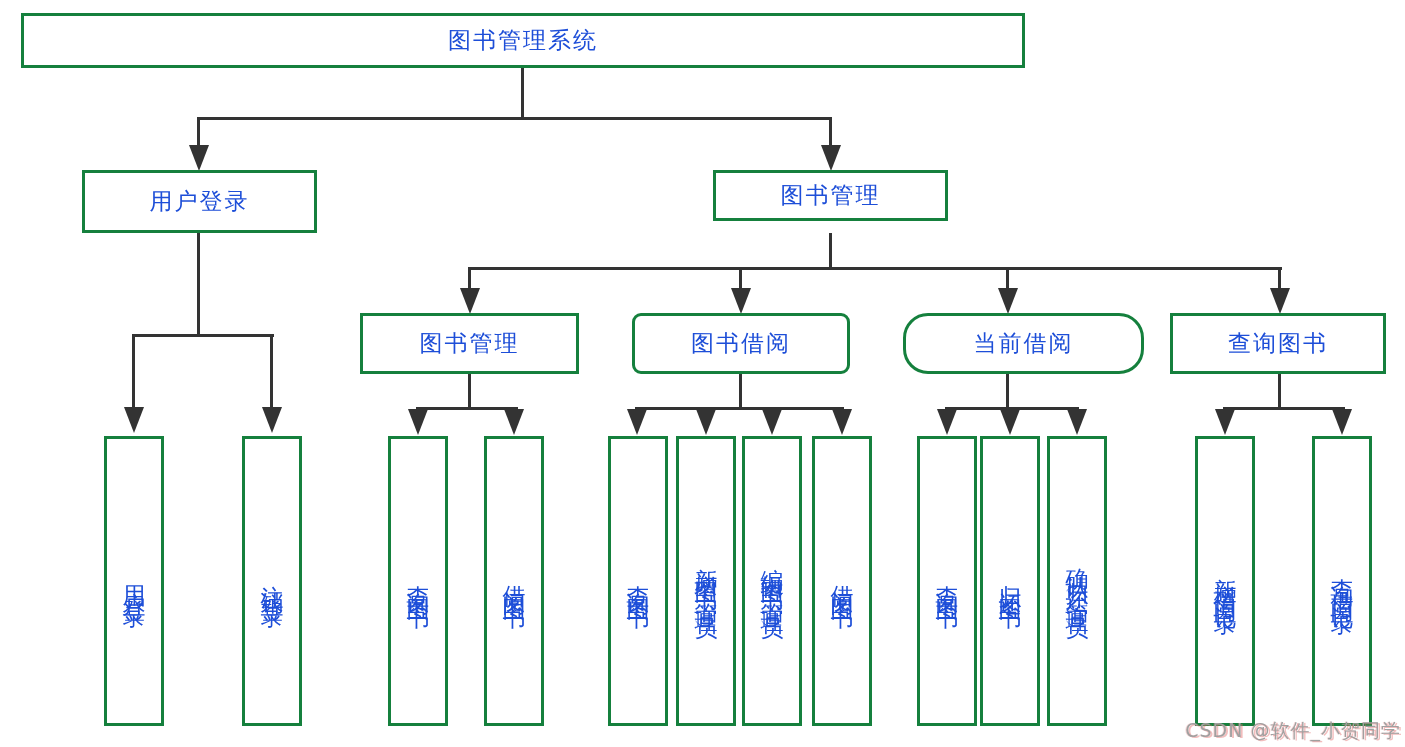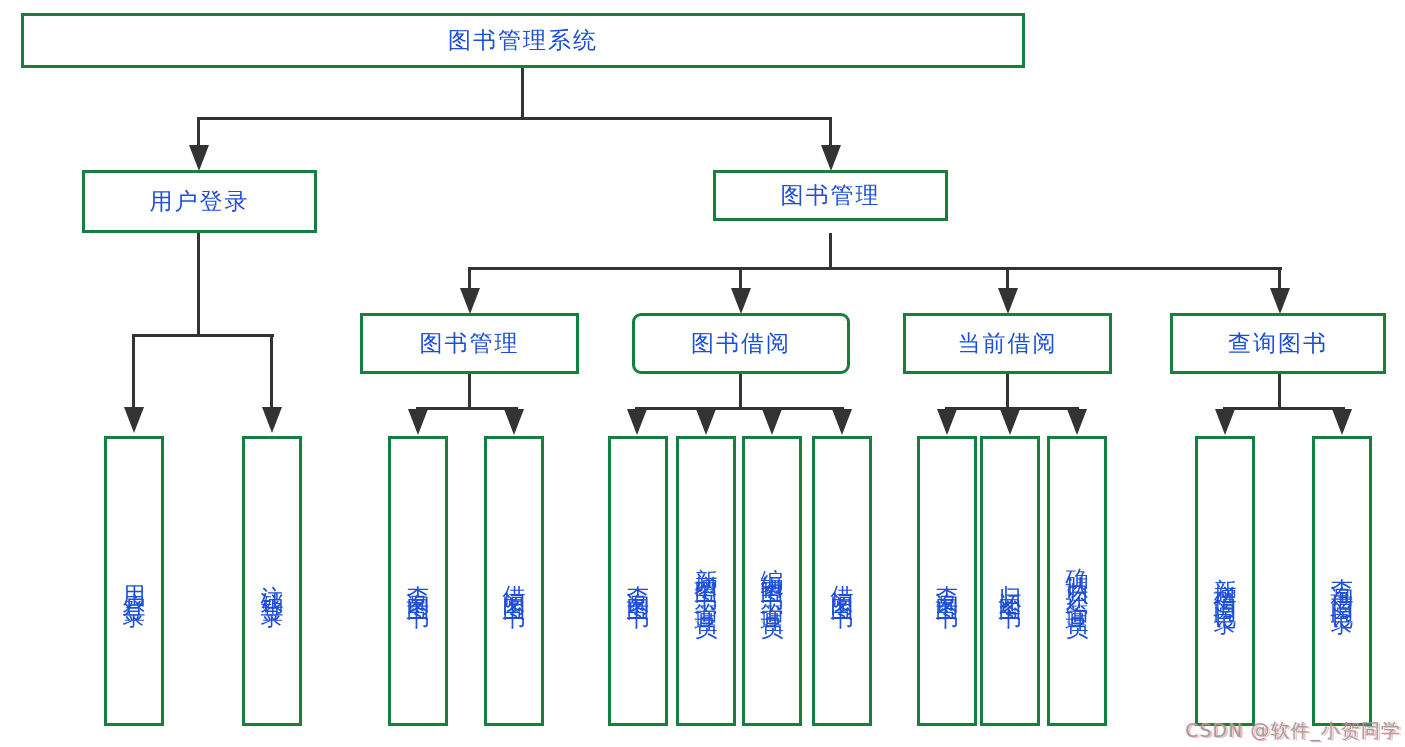--- a/index.html
+++ b/index.html
@@ -61,21 +61,21 @@
   <div class="arrow" style="left:460px;top:288px;"></div>
   <div class="vline" style="left:739px;top:269px;height:23px;"></div>
   <div class="arrow" style="left:731px;top:288px;"></div>
   <div class="vline" style="left:1006px;top:269px;height:23px;"></div>
   <div class="arrow" style="left:998px;top:288px;"></div>
   <div class="vline" style="left:1278px;top:269px;height:23px;"></div>
   <div class="arrow" style="left:1270px;top:288px;"></div>
 
   <div class="node" style="left:360px;top:313px;width:219px;height:61px;">图书管理</div>
   <div class="node" style="left:632px;top:313px;width:218px;height:61px;border-radius:9px;">图书借阅</div>
-  <div class="node" style="left:903px;top:313px;width:209px;height:61px;">当前借阅</div>
+  <div class="node" style="left:903px;top:313px;width:241px;height:61px;border-radius:25px;">当前借阅</div>
   <div class="node" style="left:1170px;top:313px;width:216px;height:61px;">查询图书</div>
 
   <div class="vline" style="left:468px;top:374px;height:36px;"></div>
   <div class="hline" style="left:416px;top:407px;width:102px;"></div>
   <div class="arrow" style="left:408px;top:409px;"></div>
   <div class="arrow" style="left:504px;top:409px;"></div>
 
   <div class="vline" style="left:739px;top:374px;height:36px;"></div>
   <div class="hline" style="left:635px;top:407px;width:209px;"></div>
   <div class="arrow" style="left:627px;top:409px;"></div>

